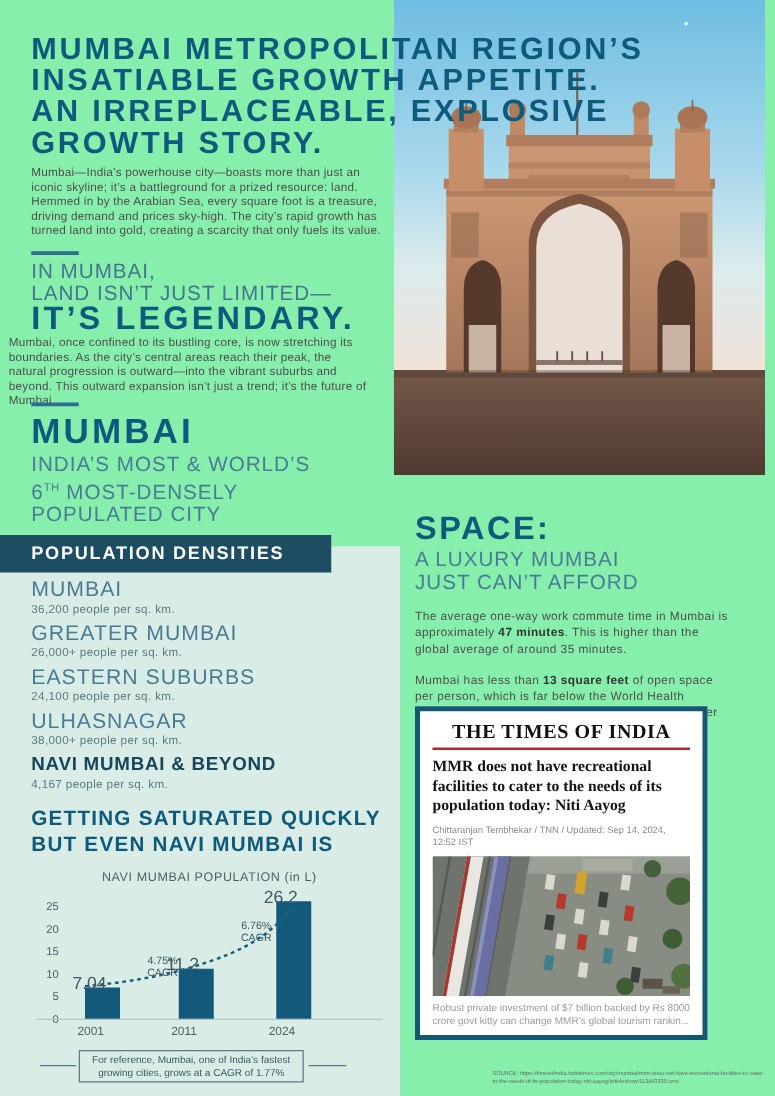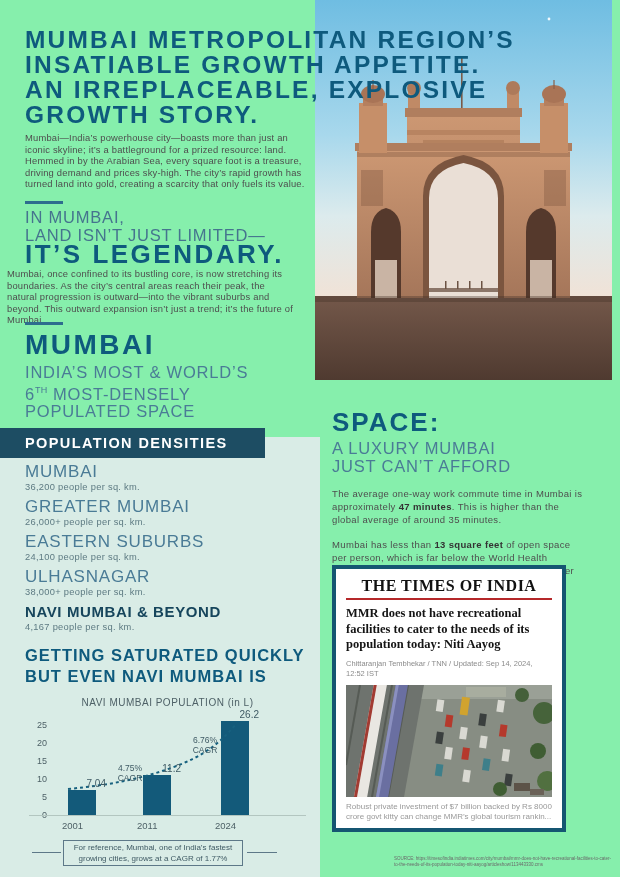--- a/index.html
+++ b/index.html
@@ -45,21 +45,21 @@
              font-size:16.5px;line-height:20.5px;font-weight:800;letter-spacing:1px;color:#0e5a7d;}
 
   
   .chart{position:absolute;left:25px;top:693px;width:285px;height:180px;z-index:2;
          color:#4e6167;}
   .c-title{position:absolute;left:0;right:0;top:4px;text-align:center;
            font-size:10px;letter-spacing:0.5px;color:#4e6167;}
   .ytick{position:absolute;left:0;width:22px;text-align:right;font-size:9px;line-height:10px;}
   .baseline{position:absolute;left:4px;right:4px;top:122px;height:1px;background:#b3c6c0;}
   .bar{position:absolute;bottom:58px;width:28px;background:#135a7a;}
-  .vlabel{position:absolute;width:48px;text-align:right;font-size:10px;color:#3f5a64;}
+  .vlabel{position:absolute;width:48px;text-align:left;font-size:14px;color:#3f5a64;}
   .xlabel{position:absolute;top:127px;width:40px;text-align:left;font-size:9.5px;color:#4e6167;}
   .cagr{position:absolute;width:50px;text-align:center;font-size:8.5px;line-height:9.5px;color:#3f5a64;}
   .dash-svg{position:absolute;left:0;top:0;}
   .notebox{position:absolute;left:38px;top:147px;width:180px;height:26px;
            border:1px solid #5d7888;box-sizing:border-box;text-align:center;
            font-size:8px;line-height:10.5px;color:#3f5a64;padding-top:2px;}
   .noteline{position:absolute;top:159px;height:1px;background:#5d7888;}
   .noteline.l{left:7px;width:29px;} .noteline.r{left:222px;width:30px;}
 
   
@@ -162,21 +162,21 @@
     <div>LAND ISN’T JUST LIMITED—</div>
   </div>
   <div class="big legendary">IT’S LEGENDARY.</div>
   <p class="legendary-body">Mumbai, once confined to its bustling core, is now stretching its boundaries. As the city’s central areas reach their peak, the natural progression is outward—into the vibrant suburbs and beyond. This outward expansion isn’t just a trend; it’s the future of Mumbai.</p>
 
   <div class="rule rule2"></div>
   <div class="big mumbai-title">MUMBAI</div>
   <div class="mumbai-sub">
     <div>INDIA’S MOST &amp; WORLD’S</div>
     <div><span>6</span><sup>TH</sup><span> MOST-DENSELY</span></div>
-    <div>POPULATED SPACE</div>
+    <div>POPULATED CITY</div>
   </div>
 
   <div class="mint"></div>
   <div class="banner">POPULATION DENSITIES</div>
 
   <div class="density-list">
     <div class="density-item">
       <div class="d-name">MUMBAI</div>
       <div class="d-val">36,200 people per sq. km.</div>
     </div>

